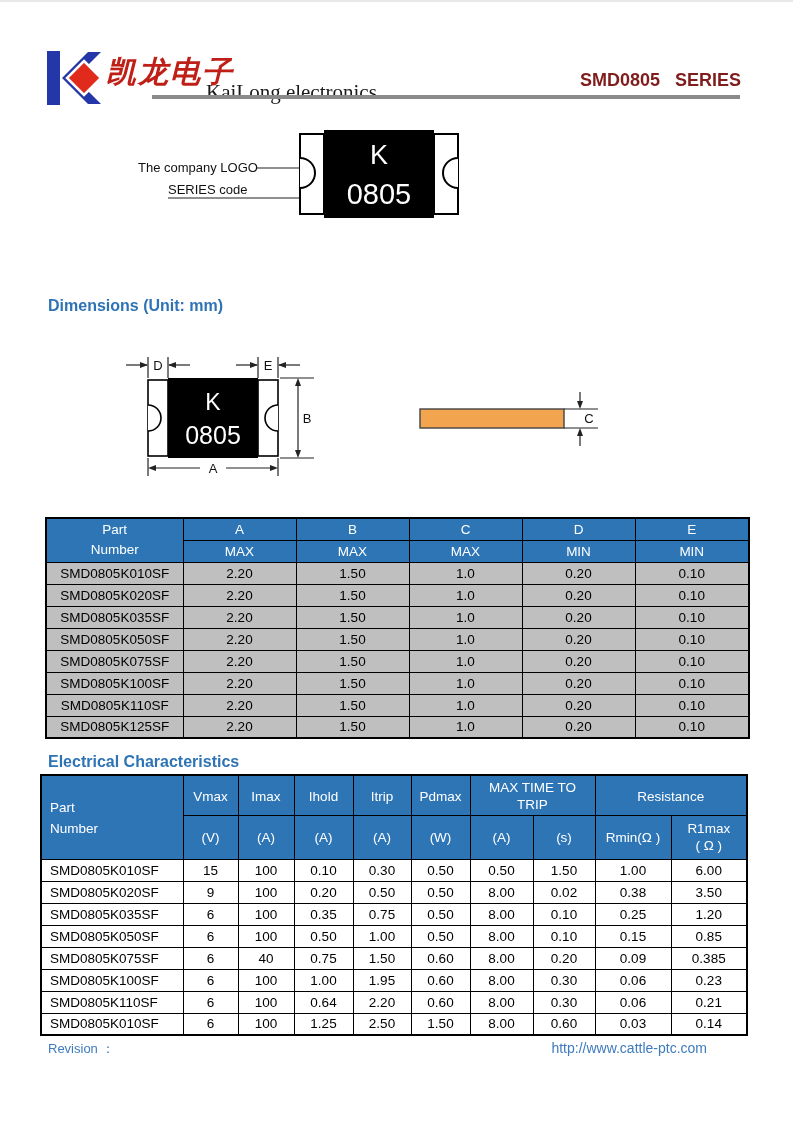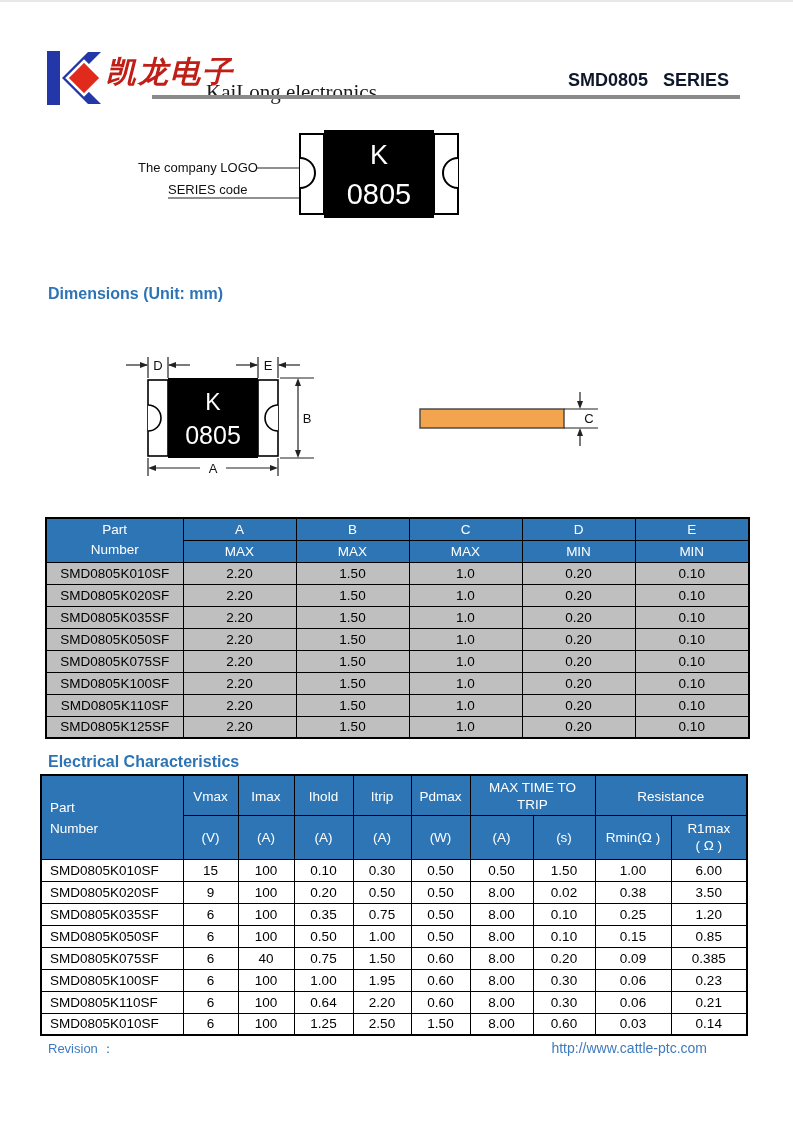--- a/index.html
+++ b/index.html
@@ -13,37 +13,37 @@
   .logo-cn {
     position:absolute; left:106px; top:50px;
     font-family:"DejaVu Serif", serif; font-weight:bold; font-style:italic;
     font-size:30px; color:#c01f17; letter-spacing:2px;
   }
   .logo-en {
     position:absolute; left:206px; top:78px;
     font-family:"Liberation Serif", serif; font-size:21px; color:#1a1a1a;
   }
   .series-title {
-    position:absolute; right:64px; top:68px;
-    font-size:18px; font-weight:bold; color:#0f172a; white-space:pre;
+    position:absolute; right:52px; top:68px;
+    font-size:18px; font-weight:bold; color:#7f1d1d; white-space:pre;
   }
   .header-rule {
     position:absolute; left:152px; top:93px; width:588px; height:4px;
     background:#8a8a8a;
   }
   
   .fig1 { position:absolute; left:128px; top:124px; }
   .fig-label { font-size:13px; fill:#111; font-family:"Liberation Sans", sans-serif; }
   .chip-text { fill:#ffffff; font-family:"Liberation Sans", sans-serif; }
   .dimline { stroke:#222; stroke-width:1.2; fill:none; }
   .dimtext { font-size:13px; fill:#111; font-family:"Liberation Sans", sans-serif; }
   .section-heading {
     position:absolute; font-size:16px; font-weight:bold; color:#2e74b5;
   }
-  .heading-dimensions { left:48px; top:283px; }
+  .heading-dimensions { left:48px; top:295px; }
   .heading-electrical { left:48px; top:751px; }
   .fig2 { position:absolute; left:120px; top:344px; }
   .fig3 { position:absolute; left:412px; top:386px; }
   
   table { border-collapse:collapse; table-layout:fixed; }
   .dims-table {
     position:absolute; left:45px; top:515px; width:703px;
     border:2px solid #000;
   }
   .dims-table th, .dims-table td {

